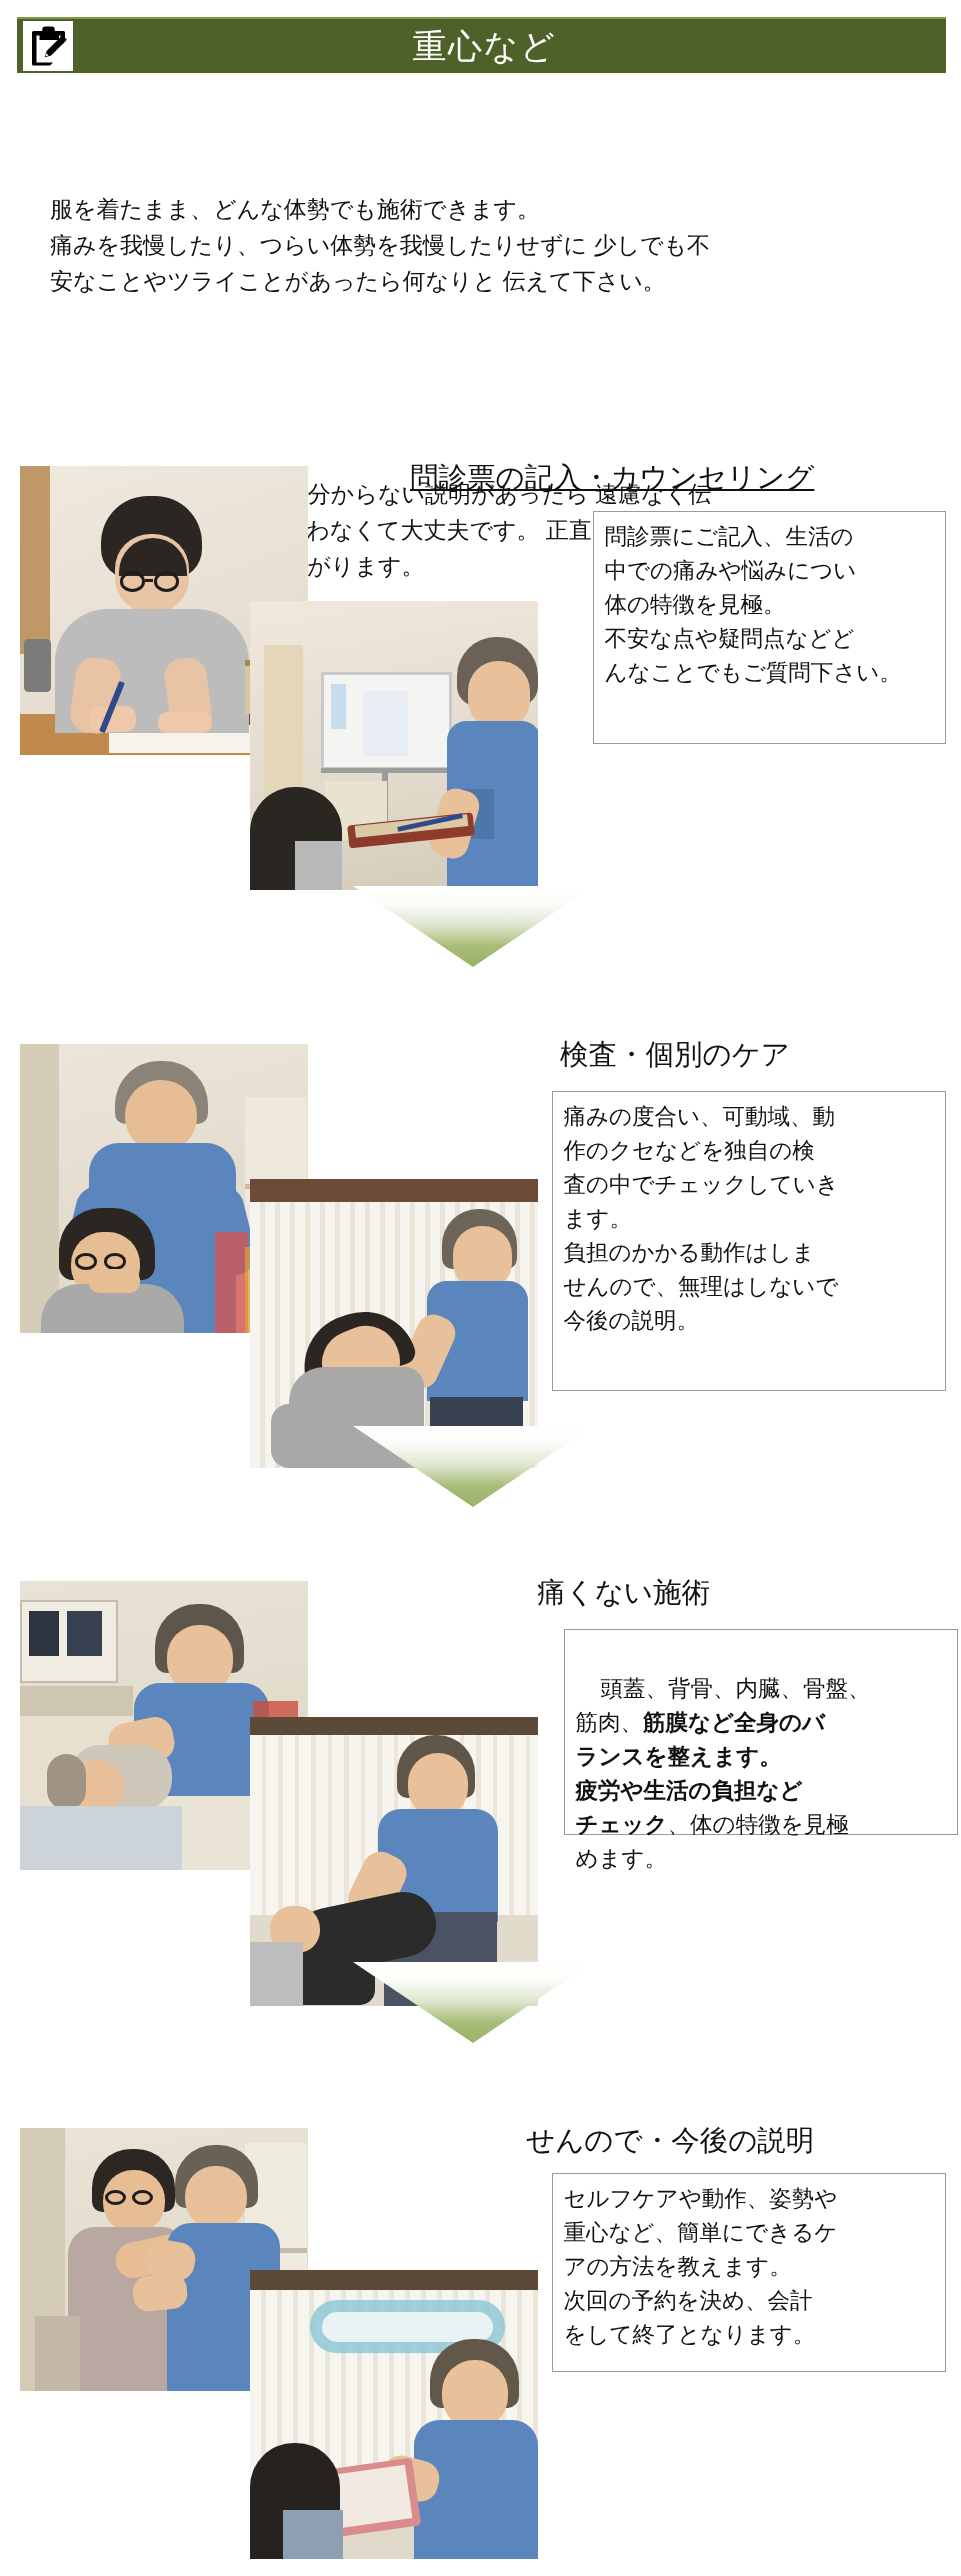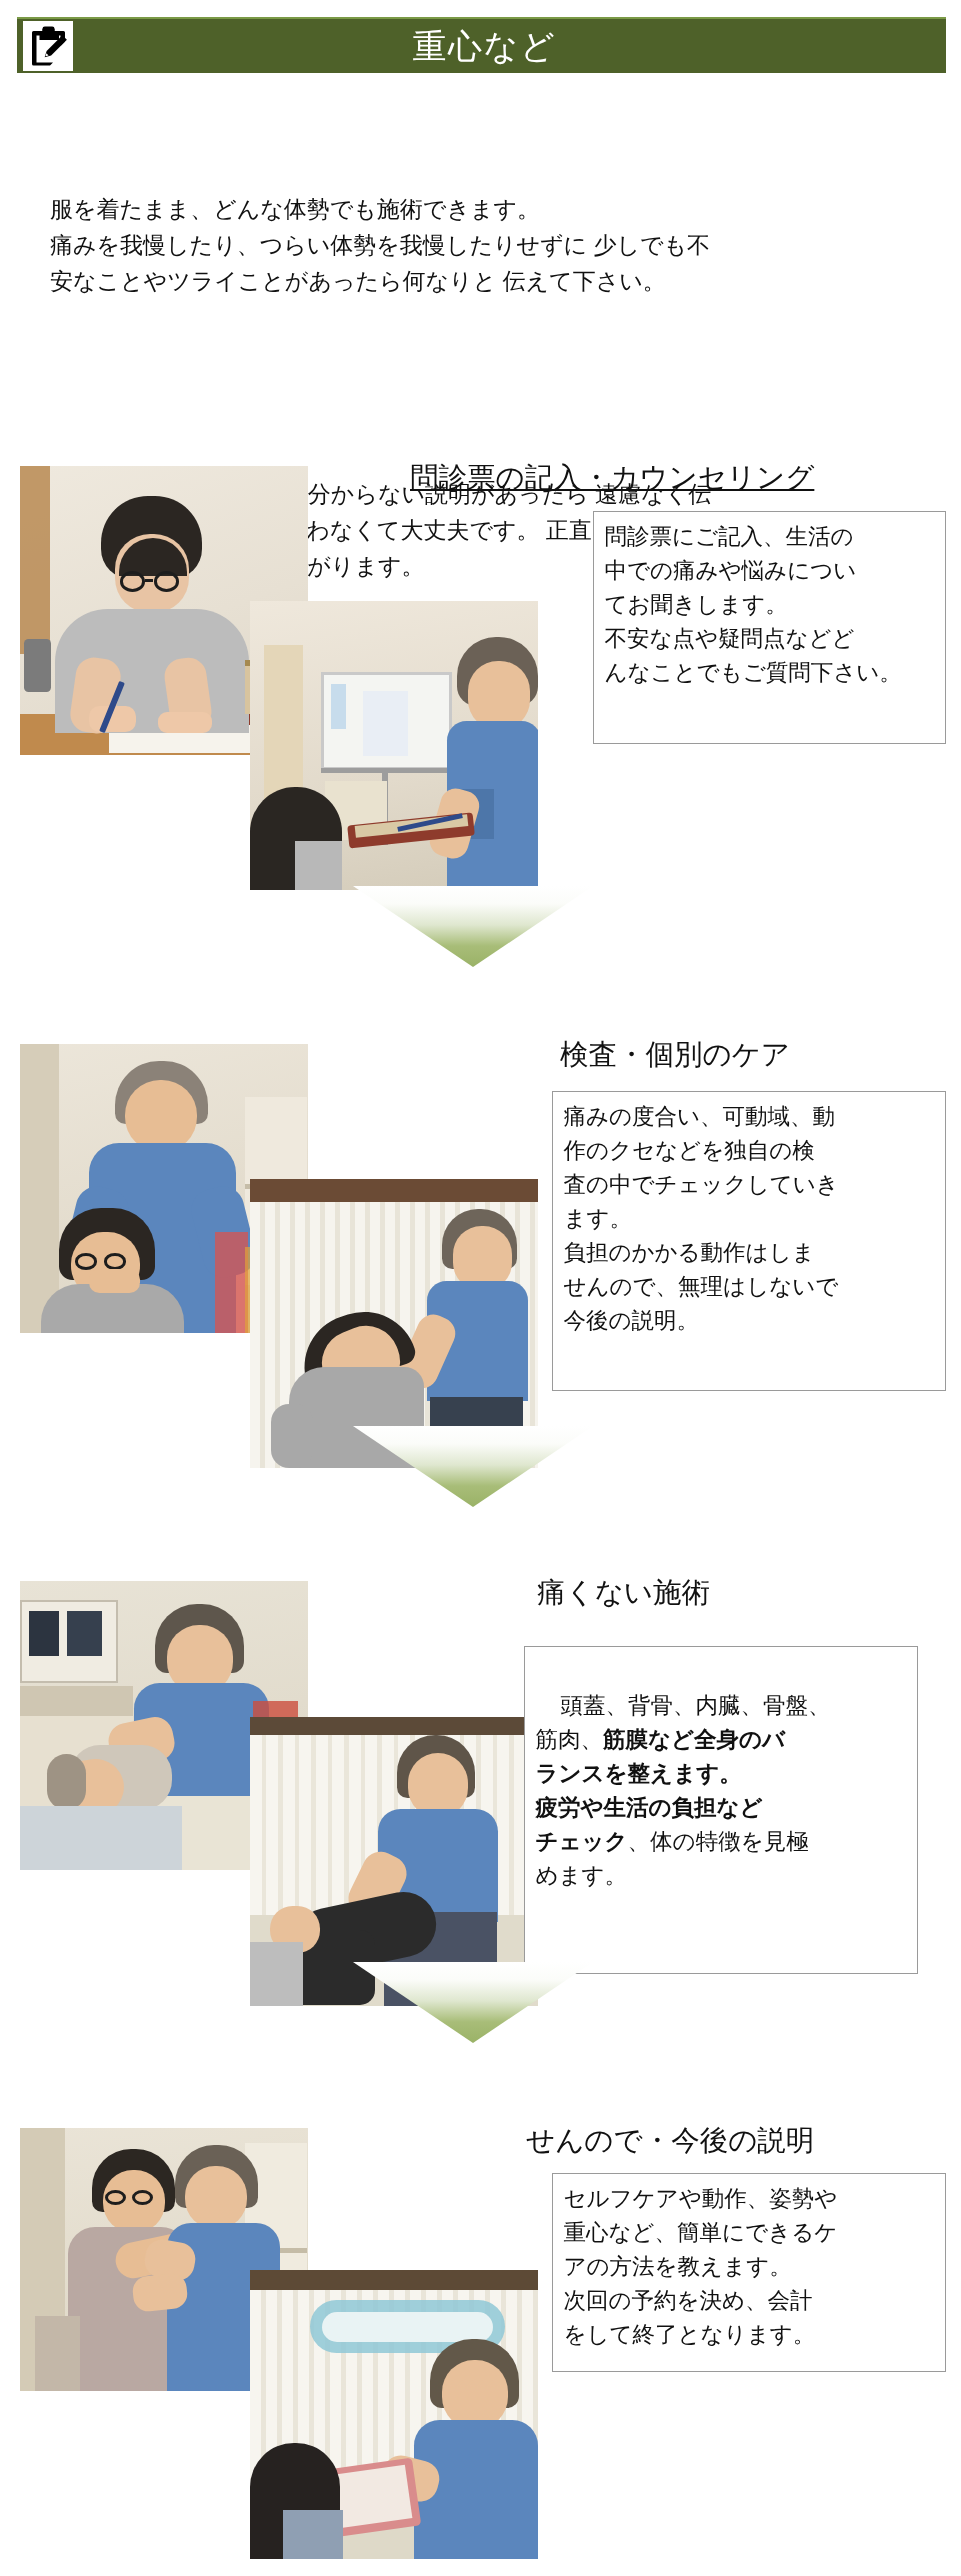--- a/index.html
+++ b/index.html
@@ -197,21 +197,21 @@
       <div class="fig" style="left:98px;top:218px;width:126px;height:22.5px;background:#8e3b2c;border-radius:3.8px;transform:rotate(-6deg);"></div>
       <div class="fig" style="left:105px;top:219px;width:113px;height:12px;background:#d9c9a5;transform:rotate(-6deg);"></div>
       <div class="fig" style="left:147px;top:219px;width:66px;height:4.5px;background:#2e4a8a;transform:rotate(-12deg);"></div>
       <div class="fig" style="left:0;top:186px;width:92px;height:103px;background:#2a2622;border-radius:45px 45px 0 0;"></div>
       <div class="fig" style="left:45px;top:240px;width:47px;height:49px;background:#b8b8b8;"></div>
     </div>
   </div>
 
   <div class="sec-box" style="left:593px; top:511px; width:353px; height:233px;">問診票にご記入、生活の
 中での痛みや悩みについ
-てお聞きします。
+体の特徴を見極。
 不安な点や疑問点などど
 んなことでもご質問下さい。</div>
 </div>
 
 <div class="flow-arrow" style="top:886px;">
   <div class="tri-edge"></div>
     <div class="tri"></div>
 </div>
 
 <div class="section" style="top:0;">
@@ -306,21 +306,21 @@
       <div class="fig" style="left:128px;top:92px;width:120px;height:113px;background:#5b86bd;border-radius:22.5px 22.5px 0 0;"></div>
       <div class="fig" style="left:134px;top:195px;width:113px;height:94px;background:#4a5264;"></div>
       <div class="fig" style="left:105px;top:135px;width:45px;height:68px;background:#e8c09a;border-radius:18px;transform:rotate(26deg);"></div>
       <div class="fig" style="left:44px;top:183px;width:143px;height:65px;background:#2b2b2b;border-radius:33px;transform:rotate(-12deg);"></div>
       <div class="fig" style="left:27px;top:213px;width:98px;height:75px;background:#2b2b2b;border-radius:15px;"></div>
       <div class="fig" style="left:19.5px;top:189px;width:50px;height:47px;background:#e8c09a;border-radius:22.5px;"></div>
       <div class="fig" style="left:0;top:225px;width:53px;height:64px;background:#bdbdbd;"></div>
     </div>
   </div>
 
-  <div class="sec-box bolded" style="left:524px; top:1629px; width:394px; height:328px;margin-top:17px;">
+  <div class="sec-box bolded" style="left:564px; top:1629px; width:394px; height:206px;">
     <span>頭蓋、背骨、内臓、骨盤、
 筋肉、</span><span class="bold">筋膜など全身のバ
 ランスを整えます。
 疲労や生活の負担など
 チェック</span><span>、体の特徴を見極
 めます。</span>
   </div>
 </div>
 
 <div class="flow-arrow" style="top:1962px;">

